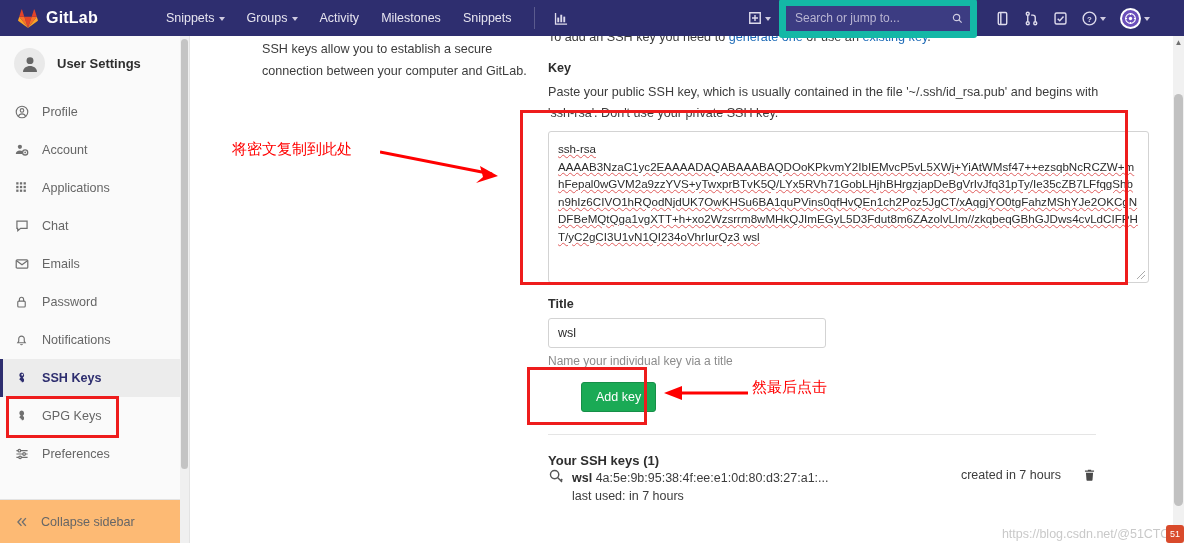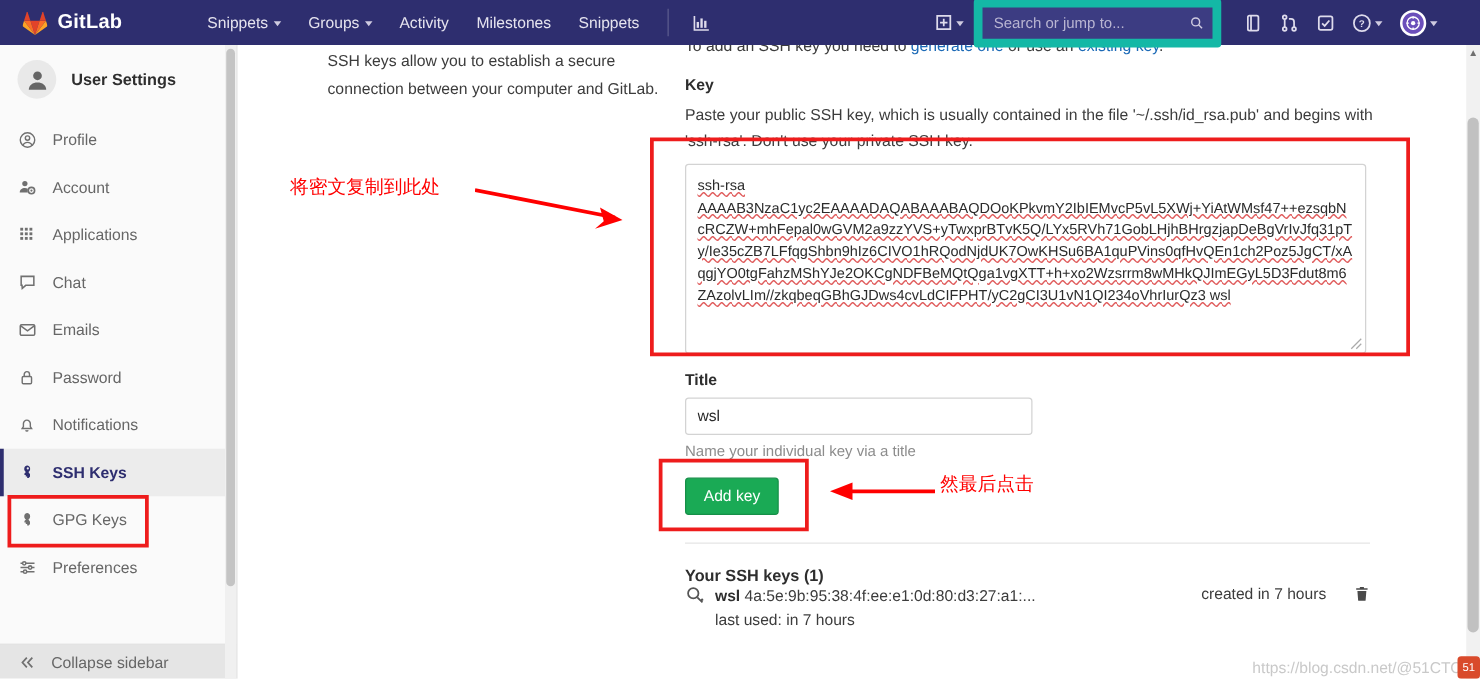--- a/index.html
+++ b/index.html
@@ -113,24 +113,24 @@
   .sb-item.active {
     background: #ececec; color: #2e2e6f; font-weight: bold;
   }
   .sb-item.active .sb-icon { color: #2e2e6f; }
   .sb-item.active::before {
     content: ""; position: absolute; left: 0; top: 0;
     width: 3px; height: 100%; background: #2e2e6f;
   }
   .sb-collapse {
     position: absolute; bottom: 0; left: 0; width: 190px;
-    height: 28px; border-top: 1px solid #e3e3e3;
+    height: 44px; border-top: 1px solid #e3e3e3;
     display: flex; align-items: center; gap: 12px;
     padding: 0 14px; color: #666; font-size: 12.6px;
-    cursor: pointer; background: #e5e5e5;
+    cursor: pointer; background: #fdba74;
   }
   .sb-scrollbar {
     position: absolute; right: 0; top: 0;
     width: 9px; height: 100%; background: #f0f0f0;
   }
   .sb-scroll-thumb {
     position: absolute; right: 1px; top: 3px;
     width: 7px; height: 430px; background: #c4c4c4; border-radius: 4px;
   }
 
@@ -159,21 +159,21 @@
   .link { color: #1b69b6; cursor: pointer; }
   .field-label {
     font-size: 12.6px; font-weight: bold; color: #2e2e2e;
     margin-top: 14px; margin-bottom: 7px;
   }
   .field-desc {
     font-size: 12.6px; color: #3c3c3c; line-height: 1.62;
     margin-bottom: 8px;
   }
   .key-textarea {
-    width: 545px; height: 152px;
+    width: 601px; height: 152px;
     border: 1px solid #d3d3d3; border-radius: 3px;
     background: #fff;
     padding: 8px 9px;
     font-size: 11.6px;
     color: #2b2b2b;
     line-height: 1.52;
     overflow: hidden;
     word-break: break-all;
     position: relative;
     resize: none;
@@ -194,21 +194,21 @@
     font-family: "Liberation Sans", sans-serif;
     outline: none; background: #fff;
   }
   .help-text {
     font-size: 12px; color: #8c8c8c; margin-top: 6px;
   }
   .btn-add {
     background: #1aaa55; border: 1px solid #168f48;
     color: #fff; font-size: 12.5px;
     padding: 7px 14px; border-radius: 3px;
-    cursor: pointer; font-family: "Liberation Sans", sans-serif;
+    cursor: pointer; font-family: "Liberation Sans", sans-serif; margin-left: 33px;
   }
   .divider { width: 548px; height: 1px; background: #e5e5e5; margin-top: 22px; }
   .section-title {
     font-size: 13px; font-weight: bold; color: #2e2e2e; margin-top: 18px;
   }
   .key-row {
     display: flex; align-items: flex-start;
     width: 548px; 
   }
   .key-row-icon {

